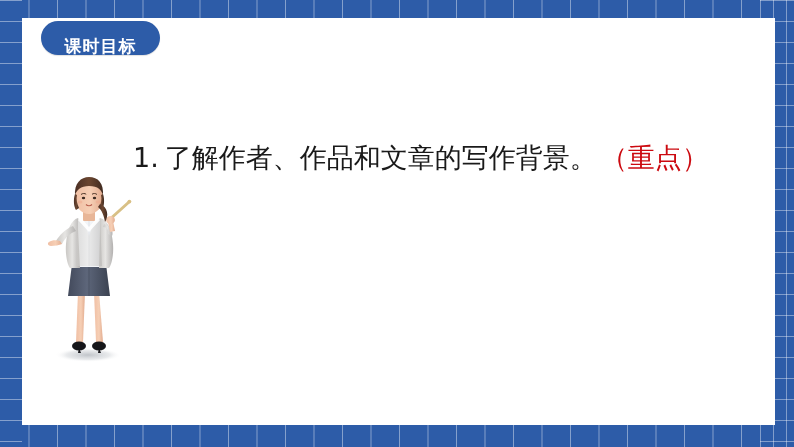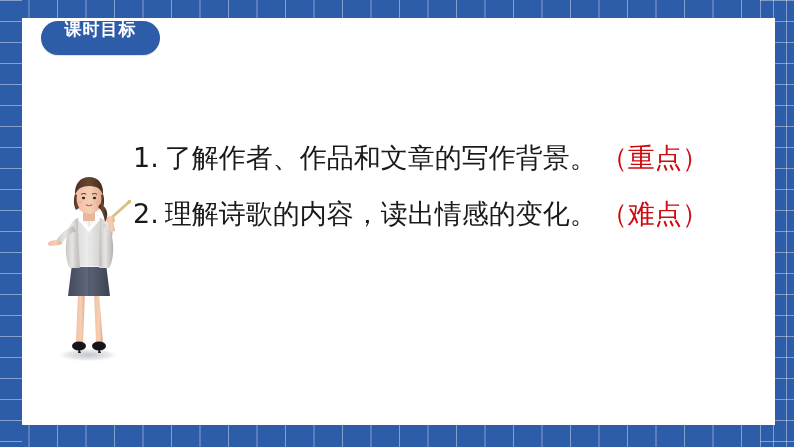--- a/index.html
+++ b/index.html
@@ -83,21 +83,21 @@
   
   .title-pill {
     position: absolute;
     left: 41px;
     top: 21px;
     width: 119px;
     height: 34px;
     border-radius: 17px;
     background: #2D5CA8;
     display: flex;
-    align-items: flex-start;
+    align-items: flex-end;
     justify-content: center;
     box-shadow: 0 1px 1px rgba(0,0,0,0.12);
   }
   .title-pill-text {
     color: #ffffff;
     font-size: 17px;
     font-weight: bold;
     letter-spacing: 1px;
     line-height: 1;
     white-space: nowrap;
@@ -146,23 +146,20 @@
   <div class="title-pill">
     <span class="title-pill-text">课时目标</span>
   </div>
 
   <div class="objectives">
 
     <div class="objective-line">
       <span class="obj-num">1.</span><span class="obj-body">了解作者、作品和文章的写作背景。</span><span class="obj-tag">（重点）</span>
     </div>
 
-    <div class="objective-line">
-      <span class="obj-num">2.</span><span class="obj-body">理解诗歌的内容，读出情感的变化。</span><span class="obj-tag">（难点）</span>
-    </div>
 
   </div>
 
   <svg class="teacher" viewBox="0 0 104 190">
     <defs>
       <linearGradient id="skin" x1="0" y1="0" x2="1" y2="0">
         <stop offset="0%" stop-color="#f0bfa4"></stop>
         <stop offset="55%" stop-color="#f6cfb5"></stop>
         <stop offset="100%" stop-color="#e2ab8e"></stop>
       </linearGradient>

